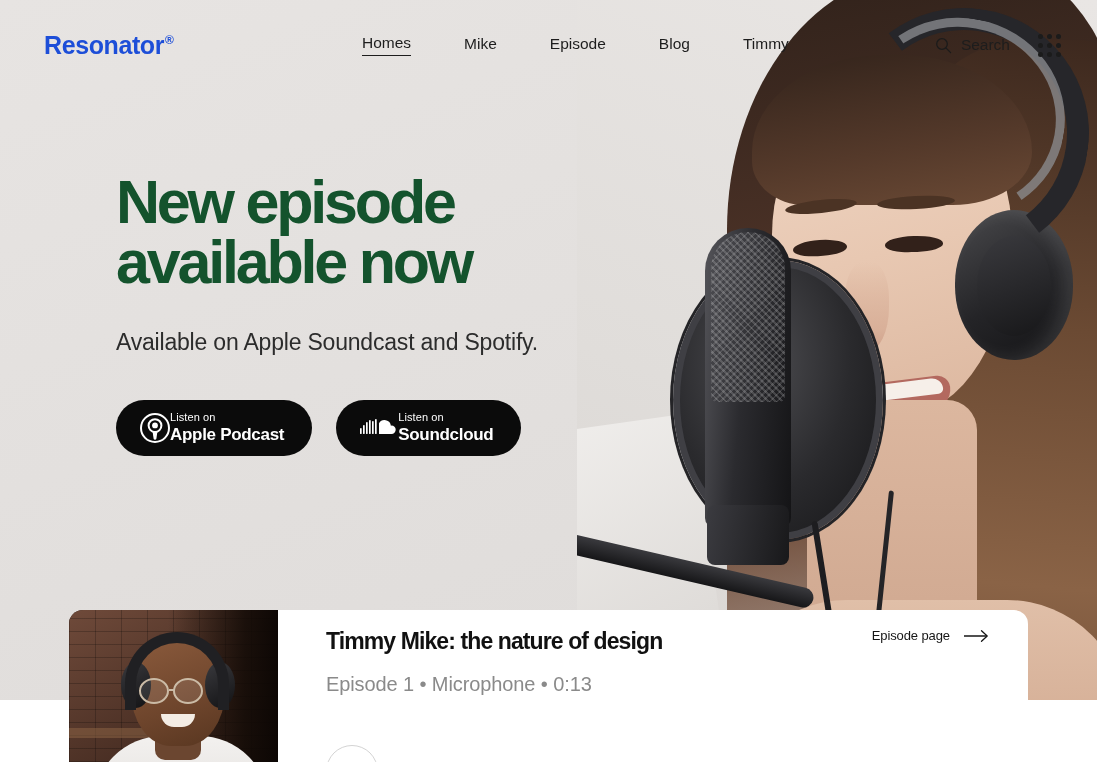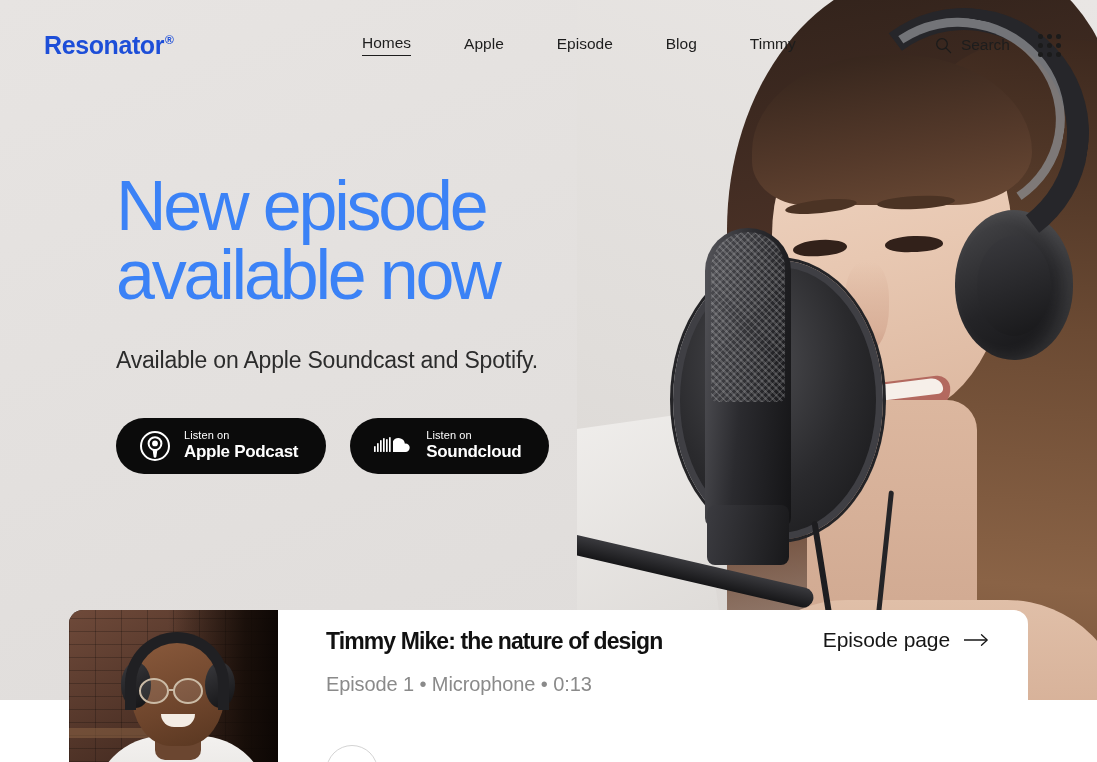--- a/index.html
+++ b/index.html
@@ -309,42 +309,41 @@
 
   
   .hero-content {
     position: absolute;
     left: 116px;
     top: 172px;
     z-index: 15;
     width: 620px;
   }
   .hero-title {
-    font-size: 70px;
+    font-size: 61px;
     line-height: 0.99;
-    font-weight: 400;
+    font-weight: 700;
     letter-spacing: -3.2px;
-    color: #3b82f6;
+    color: #14532d;
   }
   .hero-sub {
     margin-top: 36px;
     font-size: 23px;
     color: #2c2c2c;
     letter-spacing: -0.2px;
   }
 
   .badges {
     margin-top: 44px;
     display: flex;
     gap: 24px;
   }
   .badge {
     display: flex;
     align-items: center;
-    gap: 14px;
     background: #0b0b0b;
     border-radius: 40px;
     padding: 12px 28px 12px 24px;
     cursor: pointer;
     height: 56px;
   }
   .badge-text {
     display: flex;
     flex-direction: column;
     justify-content: center;
@@ -507,21 +506,21 @@
   .episode-link {
     position: absolute;
     right: 38px;
     top: 18px;
     display: flex;
     align-items: center;
     gap: 14px;
     cursor: pointer;
   }
   .episode-link-label {
-    font-size: 21px;
+    font-size: 13px;
     color: #161616;
     letter-spacing: -0.1px;
   }
 </style>
 </head>
 <body>
 
 <div class="page">
 
   <div class="hero-bg">
@@ -554,21 +553,21 @@
     </div>
   </div>
 
   <div class="header">
     <div class="logo">
       <span>Resonator</span><sup>®</sup>
     </div>
 
     <nav class="nav">
       <span class="nav-item active">Homes</span>
-      <span class="nav-item">Apple</span>
+      <span class="nav-item">Mike</span>
       <span class="nav-item">Episode</span>
       <span class="nav-item">Blog</span>
       <span class="nav-item">Timmy</span>
     </nav>
 
     <div class="header-right">
       <div class="search-btn">
         <svg width="17" height="17" viewBox="0 0 17 17">
           <circle cx="7" cy="7" r="5.3" fill="none" stroke="#1b1b1b" stroke-width="1.3"></circle>
           <line x1="10.9" y1="10.9" x2="15.6" y2="15.6" stroke="#1b1b1b" stroke-width="1.3" stroke-linecap="round"></line>

